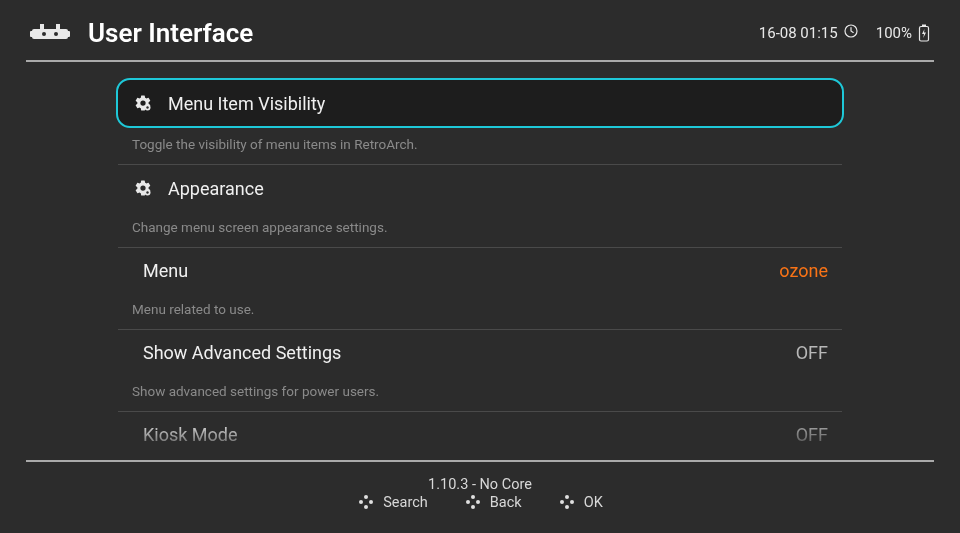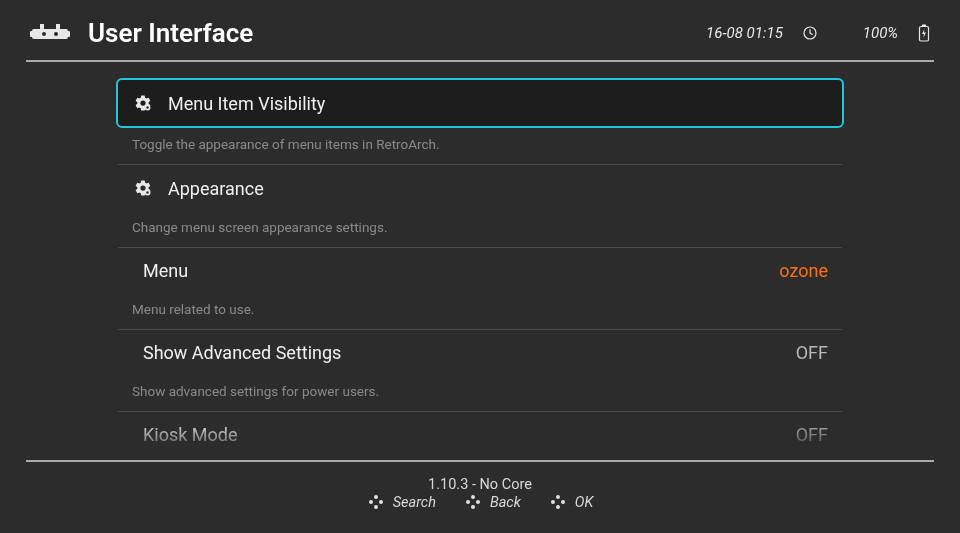--- a/index.html
+++ b/index.html
@@ -24,25 +24,24 @@
     justify-content: center;
   }
   .header-title {
     font-size: 26px;
     font-weight: 600;
     color: #ffffff;
     flex: 1;
   }
   .header-status {
     display: flex;
-    align-items: center;
-    gap: 20px;
+    align-items: flex-start;
+    gap: 6px;
     font-size: 15px;
     color: #e8e8e8;
-    font-style: italic;
   }
   .hr-top {
     margin: 0 26px;
     height: 2px;
     background: linear-gradient(to right, #aaa, #aaa);
     border: none;
   }
   .content {
     padding: 16px 0 0 0;
     height: 398px;
@@ -52,21 +51,21 @@
   .list {
     margin: 0 118px;
   }
   .row {
     border-bottom: 1px solid #4a4a4a;
     padding: 0;
   }
   .row.selected .row-main {
     border: 2px solid #1ec8d8;
     background: #1d1d1d;
-    border-radius: 6px;
+    border-radius: 14px;
     margin: 0 -2px;
   }
   .row-main {
     display: flex;
     align-items: center;
     padding: 12px 14px;
     min-height: 44px;
   }
   .row-icon {
     width: 22px;
@@ -110,22 +109,21 @@
     display: flex;
     align-items: center;
     padding: 14px 30px 0 30px;
     font-size: 14.5px;
     color: #d8d8d8;
     flex-direction: column;
   }
   .footer-left { flex: 1; }
   .footer-actions {
     display: flex;
-    gap: 28px;
-    font-style: italic;
+    gap: 36px;
   }
   .footer-btn {
     display: flex;
     align-items: center;
     gap: 8px;
   }
   .pad-icon {
     display: inline-flex;
     width: 18px;
     height: 18px;
@@ -177,21 +175,21 @@
         <div class="row-main">
           <span class="row-icon">
             <svg width="18" height="18" viewBox="0 0 24 24">
               <path fill="#e8e8e8" d="M19.4 13a7.5 7.5 0 0 0 .1-1 7.5 7.5 0 0 0-.1-1l2.1-1.6a.5.5 0 0 0 .1-.6l-2-3.5a.5.5 0 0 0-.6-.2l-2.5 1a7.6 7.6 0 0 0-1.7-1l-.4-2.6A.5.5 0 0 0 14 2h-4a.5.5 0 0 0-.5.4L9.1 5a7.6 7.6 0 0 0-1.7 1l-2.5-1a.5.5 0 0 0-.6.2l-2 3.5a.5.5 0 0 0 .1.6L4.5 11a7.5 7.5 0 0 0-.1 1 7.5 7.5 0 0 0 .1 1l-2.1 1.6a.5.5 0 0 0-.1.6l2 3.5a.5.5 0 0 0 .6.2l2.5-1a7.6 7.6 0 0 0 1.7 1l.4 2.6A.5.5 0 0 0 10 22h4a.5.5 0 0 0 .5-.4l.4-2.6a7.6 7.6 0 0 0 1.7-1l2.5 1a.5.5 0 0 0 .6-.2l2-3.5a.5.5 0 0 0-.1-.6ZM12 15.5A3.5 3.5 0 1 1 15.5 12 3.5 3.5 0 0 1 12 15.5Z"></path>
               <circle cx="18" cy="18" r="4" fill="#e8e8e8"></circle>
               <circle cx="18" cy="18" r="1.6" fill="#2c2c2c"></circle>
             </svg>
           </span>
           <span class="row-label">Menu Item Visibility</span>
         </div>
-        <div class="row-desc">Toggle the appearance of menu items in RetroArch.</div>
+        <div class="row-desc">Toggle the visibility of menu items in RetroArch.</div>
       </div>
       <div class="row">
         <div class="row-main">
           <span class="row-icon">
             <svg width="18" height="18" viewBox="0 0 24 24">
               <path fill="#e8e8e8" d="M19.4 13a7.5 7.5 0 0 0 .1-1 7.5 7.5 0 0 0-.1-1l2.1-1.6a.5.5 0 0 0 .1-.6l-2-3.5a.5.5 0 0 0-.6-.2l-2.5 1a7.6 7.6 0 0 0-1.7-1l-.4-2.6A.5.5 0 0 0 14 2h-4a.5.5 0 0 0-.5.4L9.1 5a7.6 7.6 0 0 0-1.7 1l-2.5-1a.5.5 0 0 0-.6.2l-2 3.5a.5.5 0 0 0 .1.6L4.5 11a7.5 7.5 0 0 0-.1 1 7.5 7.5 0 0 0 .1 1l-2.1 1.6a.5.5 0 0 0-.1.6l2 3.5a.5.5 0 0 0 .6.2l2.5-1a7.6 7.6 0 0 0 1.7 1l.4 2.6A.5.5 0 0 0 10 22h4a.5.5 0 0 0 .5-.4l.4-2.6a7.6 7.6 0 0 0 1.7-1l2.5 1a.5.5 0 0 0 .6-.2l2-3.5a.5.5 0 0 0-.1-.6ZM12 15.5A3.5 3.5 0 1 1 15.5 12 3.5 3.5 0 0 1 12 15.5Z"></path>
               <circle cx="18" cy="18" r="4" fill="#e8e8e8"></circle>
               <circle cx="18" cy="18" r="1.6" fill="#2c2c2c"></circle>
             </svg>
           </span>

